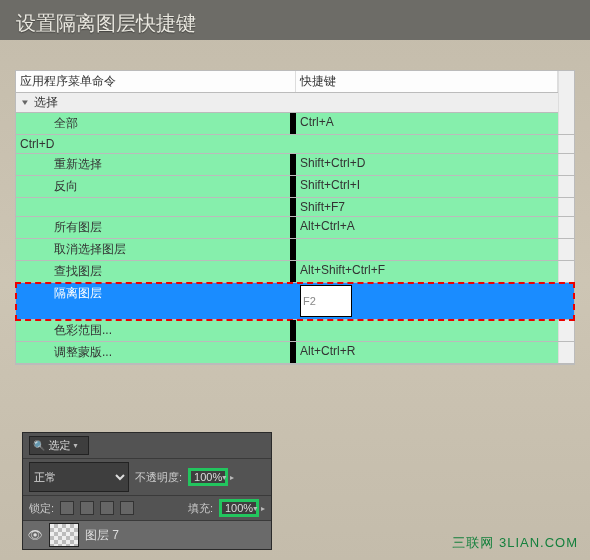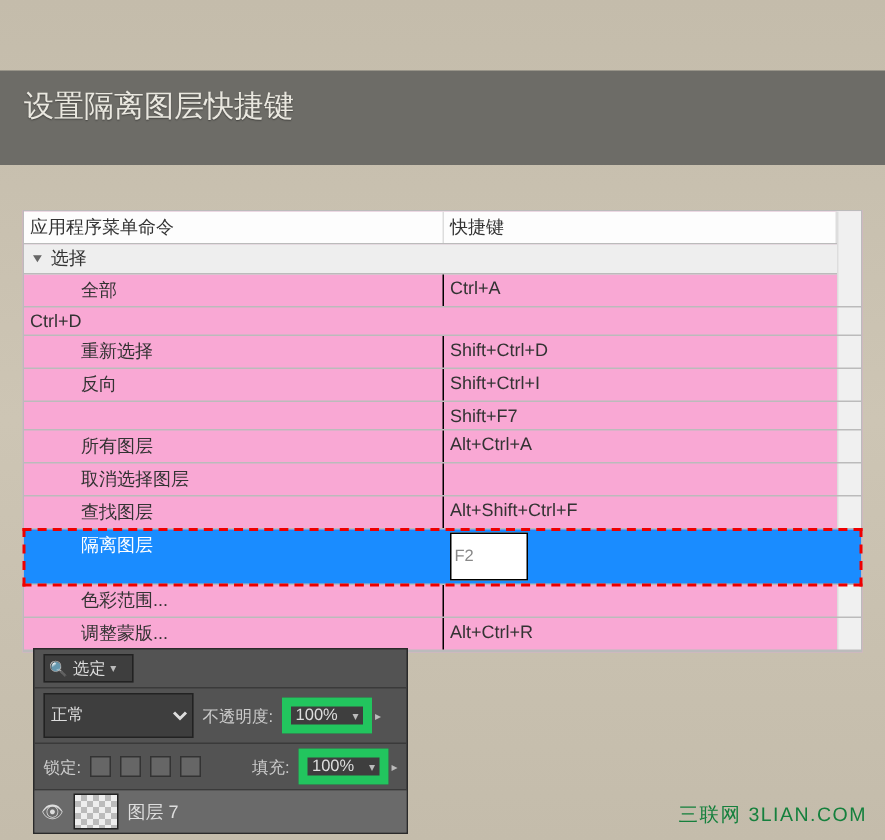--- a/index.html
+++ b/index.html
@@ -6,31 +6,30 @@
   body {
     margin: 0;
     width: 590px;
     height: 560px;
     font-family: "Microsoft YaHei", Arial, sans-serif;
     font-size: 12px;
     background: linear-gradient(#c4bcab, #cdc5b4, #c4bcab);
     color: #333;
   }
   .title-band {
-    height: 63px;
+    height: 40px;
     background: #6d6c67;
     color: #eae8e0;
     font-size: 20px;
     padding: 10px 16px;
-    margin-top: 47px;
   }
   .title-text { text-shadow: 0 1px 1px rgba(0,0,0,0.4); }
   .table-wrap {
     margin: 30px 15px 0 15px;
-    background: #f9a8d4;
+    background: #86efac;
     border: 1px solid #bbb;
   }
   .thead {
     display: flex;
     border-bottom: 1px solid #bbb;
     background: #fdfdfd;
   }
   .th {
     padding: 2px 4px;
     border-right: 1px solid #ddd;
@@ -47,21 +46,21 @@
   }
   .tri {
     font-size: 10px; color:#666; margin-right:4px;
     transform: scaleY(0.8);
   }
   .row {
     display: flex;
     border-bottom: 1px solid #bbb;
     position: relative;
   }
-  .row .c1 { flex: 0 0 280px; padding: 2px 4px 2px 38px; border-right: 1px solid #000000;}
+  .row .c1 { flex: 0 0 280px; padding: 2px 4px 2px 38px; border-right: 6px solid #000000;}
   .row .c2 { flex: 1; padding: 2px 4px; }
   .row.sel {
     background: #1a8cff;
     color: #fff;
     outline: 2px dashed #e00;
     outline-offset: -1px;
   }
   .row.sel .c1 { border-right-color: transparent; }
   .sc-input {
     font-size: 11px;
@@ -89,21 +88,21 @@
   }
   .layers .r { display:flex; align-items:center; padding:3px 6px; gap:6px; border-bottom:1px solid #3a3a3a;}
   .search-box { flex:0 0 60px; background:#3e3e3e; border:1px solid #222; display:flex; align-items:center; padding:1px 3px; gap:3px;}
   .mag { font-size:10px; color:#ccc;}
   select.kind, select.blend {
     background:#3e3e3e; color:#ddd; border:1px solid #222; font-size:11px; height:30px;
   }
   select.blend { width:100px;}
   .lbl { color:#ccc; font-size:11px;}
   .pct { display:flex; align-items:center; gap:2px;}
-  .pct .box { background:#3e3e3e; border:6px solid #22c55e; width:60px; padding:0 3px; font-size:11px; display:flex; justify-content:space-between; align-items:center;}
+  .pct .box { background:#3e3e3e; border:3px solid #22c55e; width:40px; padding:0 3px; font-size:11px; display:flex; justify-content:space-between; align-items:center;}
   .car { font-size:8px; color:#bbb;}
   .lock-ico, .dot-ico, .brush-ico, .arrow-ico, .pad-ico {
     width:14px; height:14px; display:inline-block; background:#666; border:1px solid #333;
   }
   .layer-row { display:flex; align-items:center; background:#6a6a6a; padding:2px 4px; gap:6px;}
   .eye { width:16px; text-align:center; color:#ddd;}
   .thumb {
     width:30px; height:24px; border:1px solid #222;
     background:
       linear-gradient(45deg,#bbb 25%,transparent 25%,transparent 75%,#bbb 75%),

